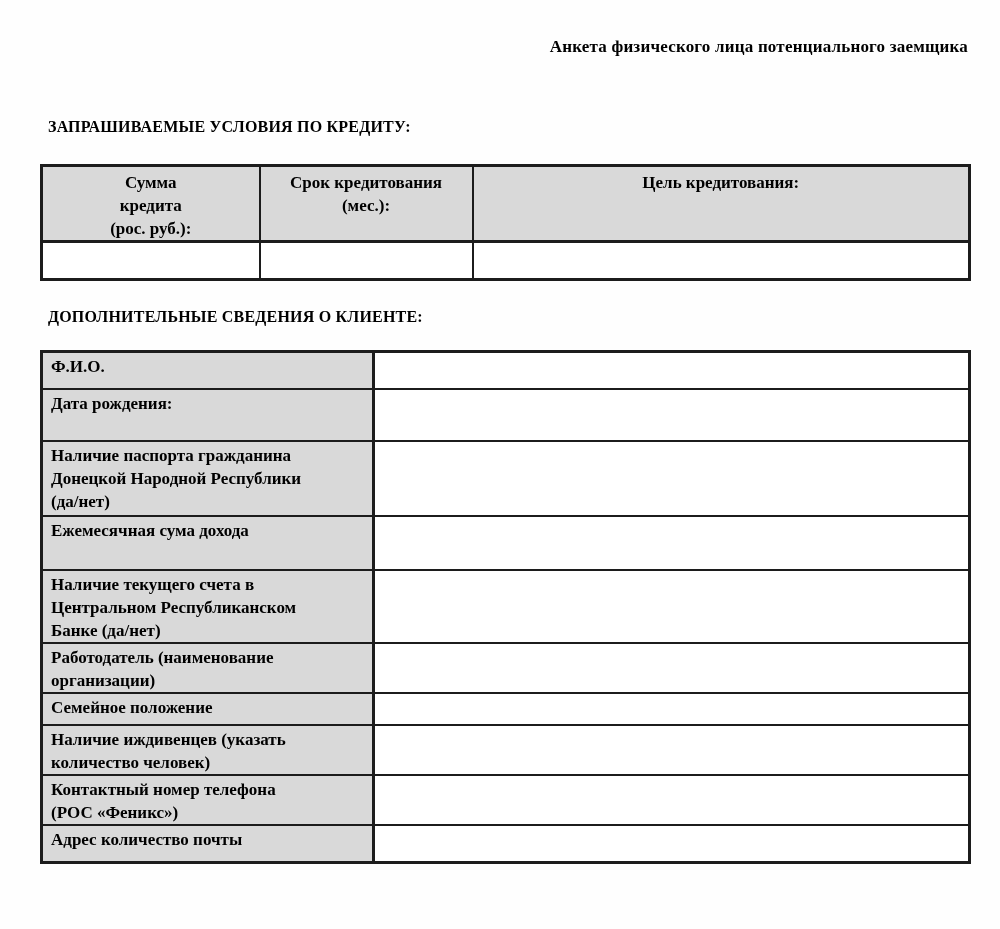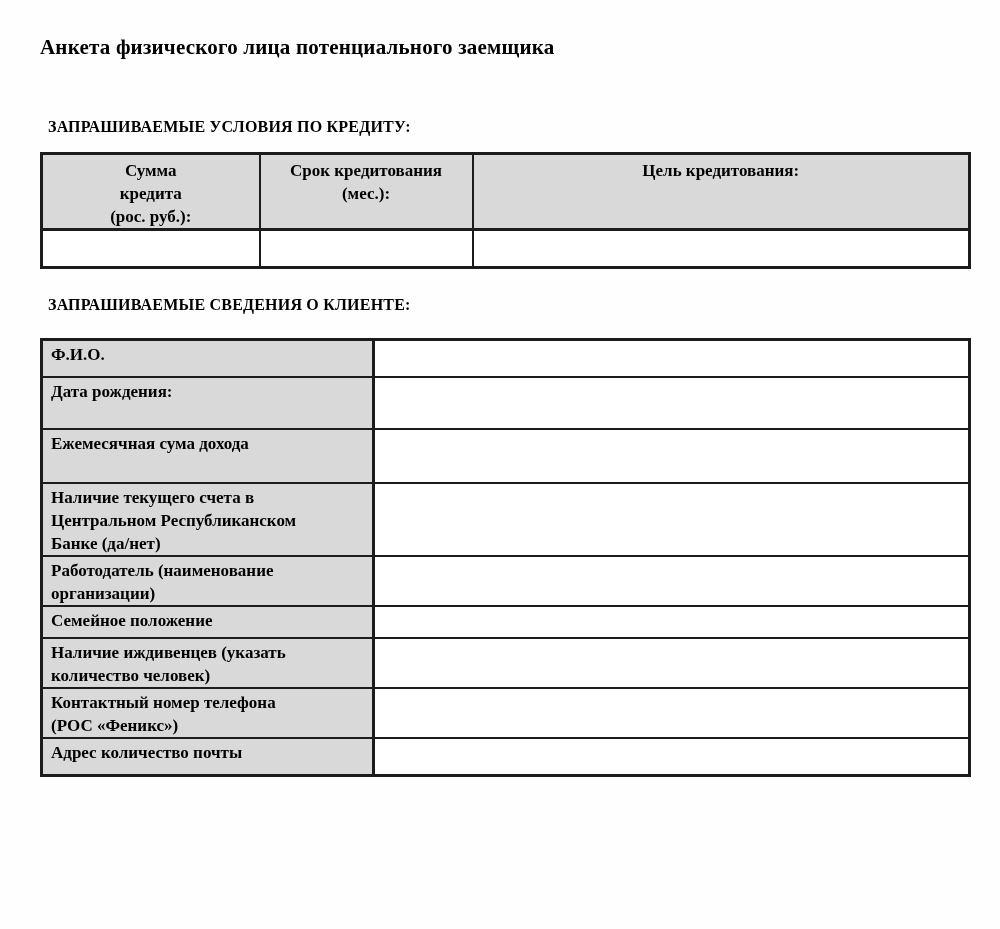--- a/index.html
+++ b/index.html
@@ -12,38 +12,38 @@
     font-weight: bold;
     color: #000000;
   }
   .page {
     width: 1000px;
     height: 929px;
     background: #fefefe;
     padding: 34px 32px 0 40px;
   }
   .doc-title {
-    font-size: 21px;
+    font-size: 17px;
     line-height: 26px;
-    text-align: left;
+    text-align: right;
     letter-spacing: 0.2px;
   }
   .section-heading {
     font-size: 16px;
     line-height: 22px;
     margin-left: 8px;
     letter-spacing: 0.2px;
   }
   .heading-credit { margin-top: 56px; }
   .heading-client { margin-top: 25px; }
 
   table {
     border-collapse: collapse;
     table-layout: fixed;
-    margin-top: 14px;
+    margin-top: 26px;
     width: 928px;
   }
   .client-table { margin-top: 22px; padding-left: 47px; }
 
   td, th {
     border: 2px solid #1c1c1c;
     vertical-align: top;
     font-size: 17px;
     line-height: 23px;
   }
@@ -96,34 +96,40 @@
         <th>Цель кредитования:</th>
       </tr>
       <tr class="input-row">
         <td class="input-cell"></td>
         <td class="input-cell"></td>
         <td class="input-cell"></td>
       </tr>
     </tbody>
   </table>
 
-  <h2 class="section-heading heading-client">ЗАПРАШИВАЕМЫЕ СВЕДЕНИЯ О КЛИЕНТЕ:</h2>
+  <h2 class="section-heading heading-client">ДОПОЛНИТЕЛЬНЫЕ СВЕДЕНИЯ О КЛИЕНТЕ:</h2>
 
   <table class="client-table">
     <colgroup>
       <col style="width:332px">
       <col style="width:596px">
     </colgroup>
     <tbody>
       <tr style="height:37px">
         <td class="label-cell">Ф.И.О.</td>
         <td class="input-cell"></td>
       </tr>
       <tr style="height:52px">
         <td class="label-cell">Дата рождения:</td>
+        <td class="input-cell"></td>
+      </tr>
+      <tr style="height:75px">
+        <td class="label-cell">Наличие паспорта гражданина
+Донецкой Народной Республики
+(да/нет)</td>
         <td class="input-cell"></td>
       </tr>
       <tr style="height:54px">
         <td class="label-cell">Ежемесячная сума дохода</td>
         <td class="input-cell"></td>
       </tr>
       <tr style="height:59px">
         <td class="label-cell">Наличие текущего счета в
 Центральном Республиканском
 Банке (да/нет)</td>

